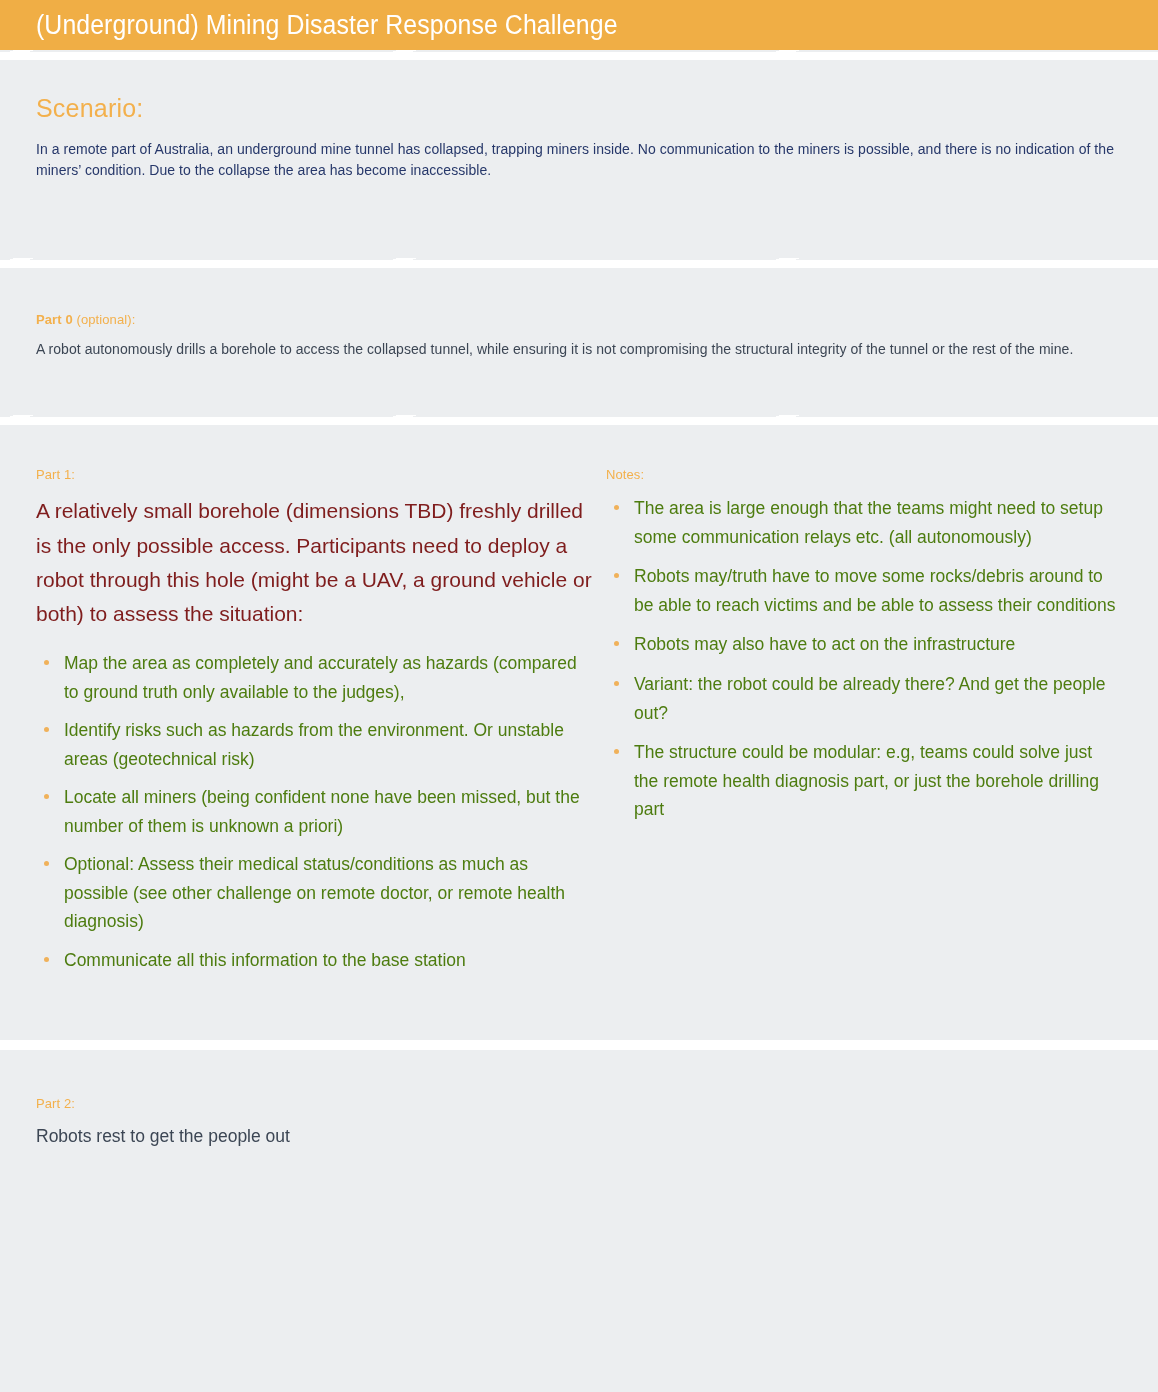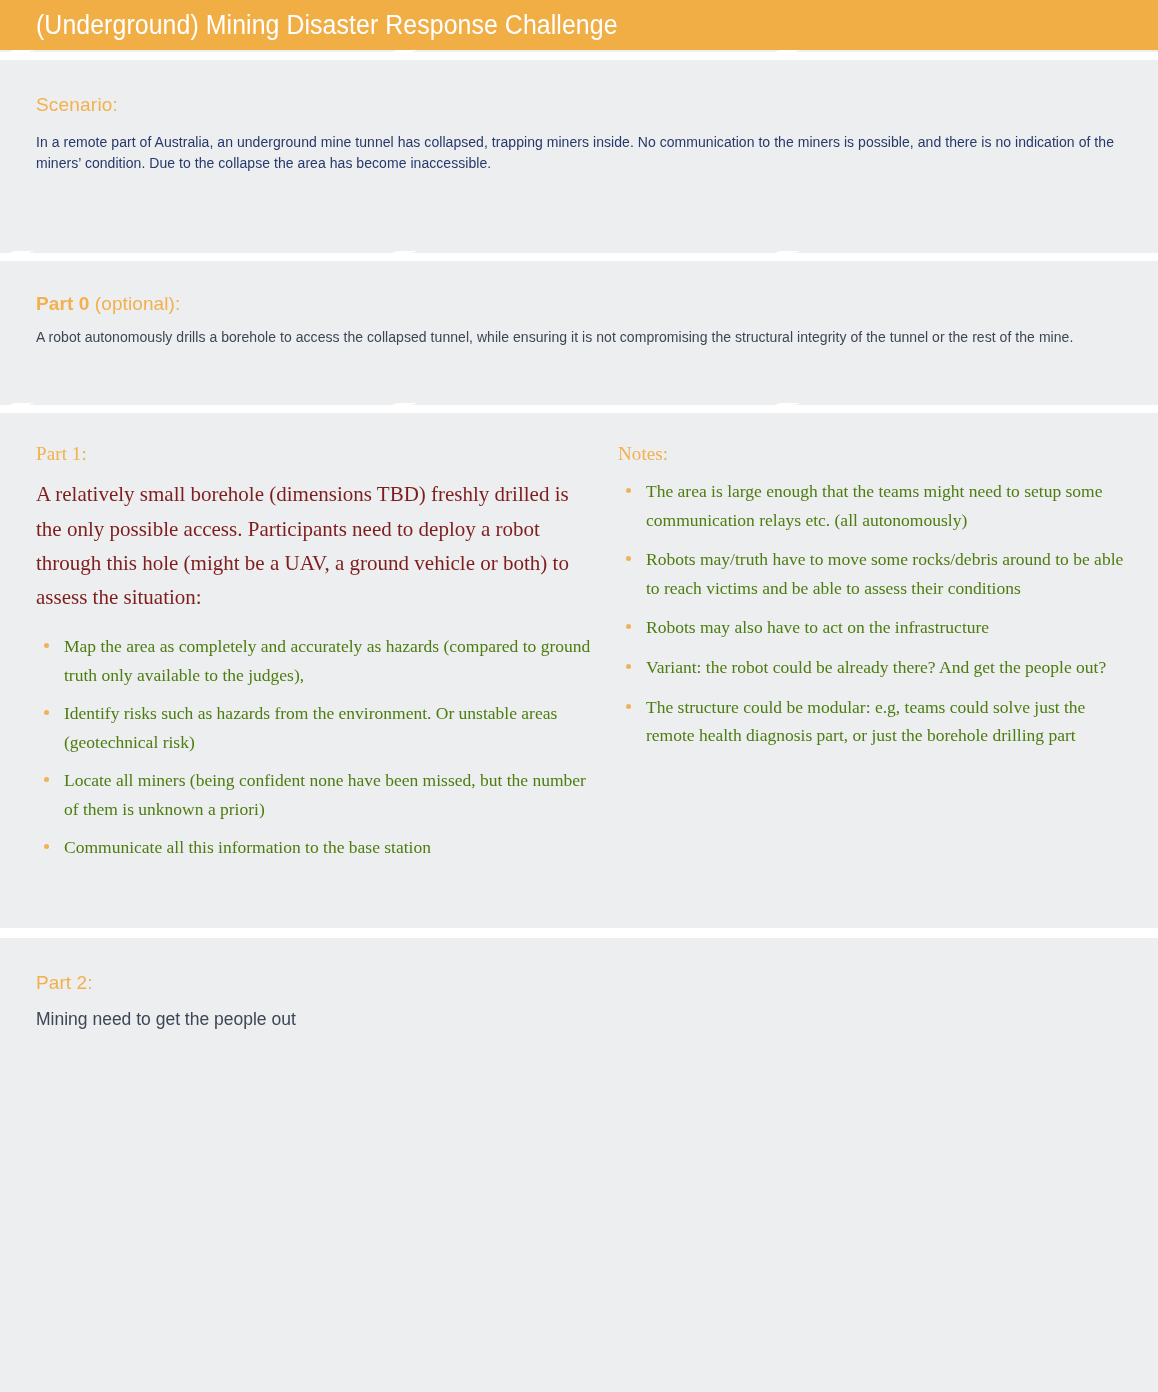--- a/index.html
+++ b/index.html
@@ -74,28 +74,28 @@
   }
   .sec-scenario   { padding-top: 34px; padding-bottom: 78px; }
   .sec-part0      { padding-top: 32px; padding-bottom: 55px; }
   .sec-part1      { padding-top: 30px; padding-bottom: 56px; }
   .sec-part2      { padding-top: 34px; padding-bottom: 40px; }
   .tail           { background: #ECEEF0; height: 185px; }
 
   
   h2.heading {
     margin: 0 0 16px 0;
-    font-size: 19px;
+    font-size: 25px;
     font-weight: 400;
     color: #F3B04C;
     letter-spacing: 0.2px;
   }
   h3.heading-sm {
-    margin: 0 0 12px 0;
-    font-size: 19px;
+    margin: 12px 0 12px 0;
+    font-size: 13px;
     font-weight: 400;
     color: #F3B04C;
     letter-spacing: 0.1px;
   }
   h3.heading-sm .strong { font-weight: 700; }
 
   
   p.body-navy {
     margin: 0;
     font-size: 14px;
@@ -113,22 +113,21 @@
   p.body-slate-2 {
     margin: 0;
     font-size: 17.5px;
     line-height: 1.5;
     color: #3C4654;
   }
 
   
   .cols {
     display: flex;
-    gap: 12px;
-    font-family: Liberation Serif, serif;
+    gap: 0;
   }
   .col-left  { width: 560px; flex: 0 0 560px; }
   .col-right { width: 520px; flex: 0 0 520px; padding-left: 10px; box-sizing: border-box; }
 
   .col-intro {
     margin: 0 0 18px 0;
     font-size: 21px;
     line-height: 1.63;
     color: #7f1d1d;
   }
@@ -187,20 +186,21 @@
 <section class="section sec-part1">
   <div class="cols">
 
     <div class="col-left">
       <h3 class="heading-sm">Part 1:</h3>
       <p class="col-intro">A relatively small borehole (dimensions TBD) freshly drilled is the only possible access. Participants need to deploy a robot through this hole (might be a UAV, a ground vehicle or both) to assess the situation:</p>
       <ul class="bullets">
         <li>Map the area as completely and accurately as hazards (compared to ground truth only available to the judges),</li>
         <li>Identify risks such as hazards from the environment. Or unstable areas (geotechnical risk)</li>
         <li>Locate all miners (being confident none have been missed, but the number of them is unknown a priori)</li>
+        <li>Optional: Assess their medical status/conditions as much as possible (see other challenge on remote doctor, or remote health diagnosis)</li>
         <li>Communicate all this information to the base station</li>
       </ul>
     </div>
 
     <div class="col-right">
       <h3 class="heading-sm">Notes:</h3>
       <ul class="bullets notes">
         <li>The area is large enough that the teams might need to setup some communication relays etc. (all autonomously)</li>
         <li>Robots may/truth have to move some rocks/debris around to be able to reach victims and be able to assess their conditions</li>
         <li>Robots may also have to act on the infrastructure</li>
@@ -209,16 +209,16 @@
       </ul>
     </div>
 
   </div>
 </section>
 
 <div class="divider plain"></div>
 
 <section class="section sec-part2">
   <h3 class="heading-sm">Part 2:</h3>
-  <p class="body-slate-2">Mining need to get the people out</p>
+  <p class="body-slate-2">Robots rest to get the people out</p>
 </section>
 
 <div class="tail"></div>
 
 </body></html>

